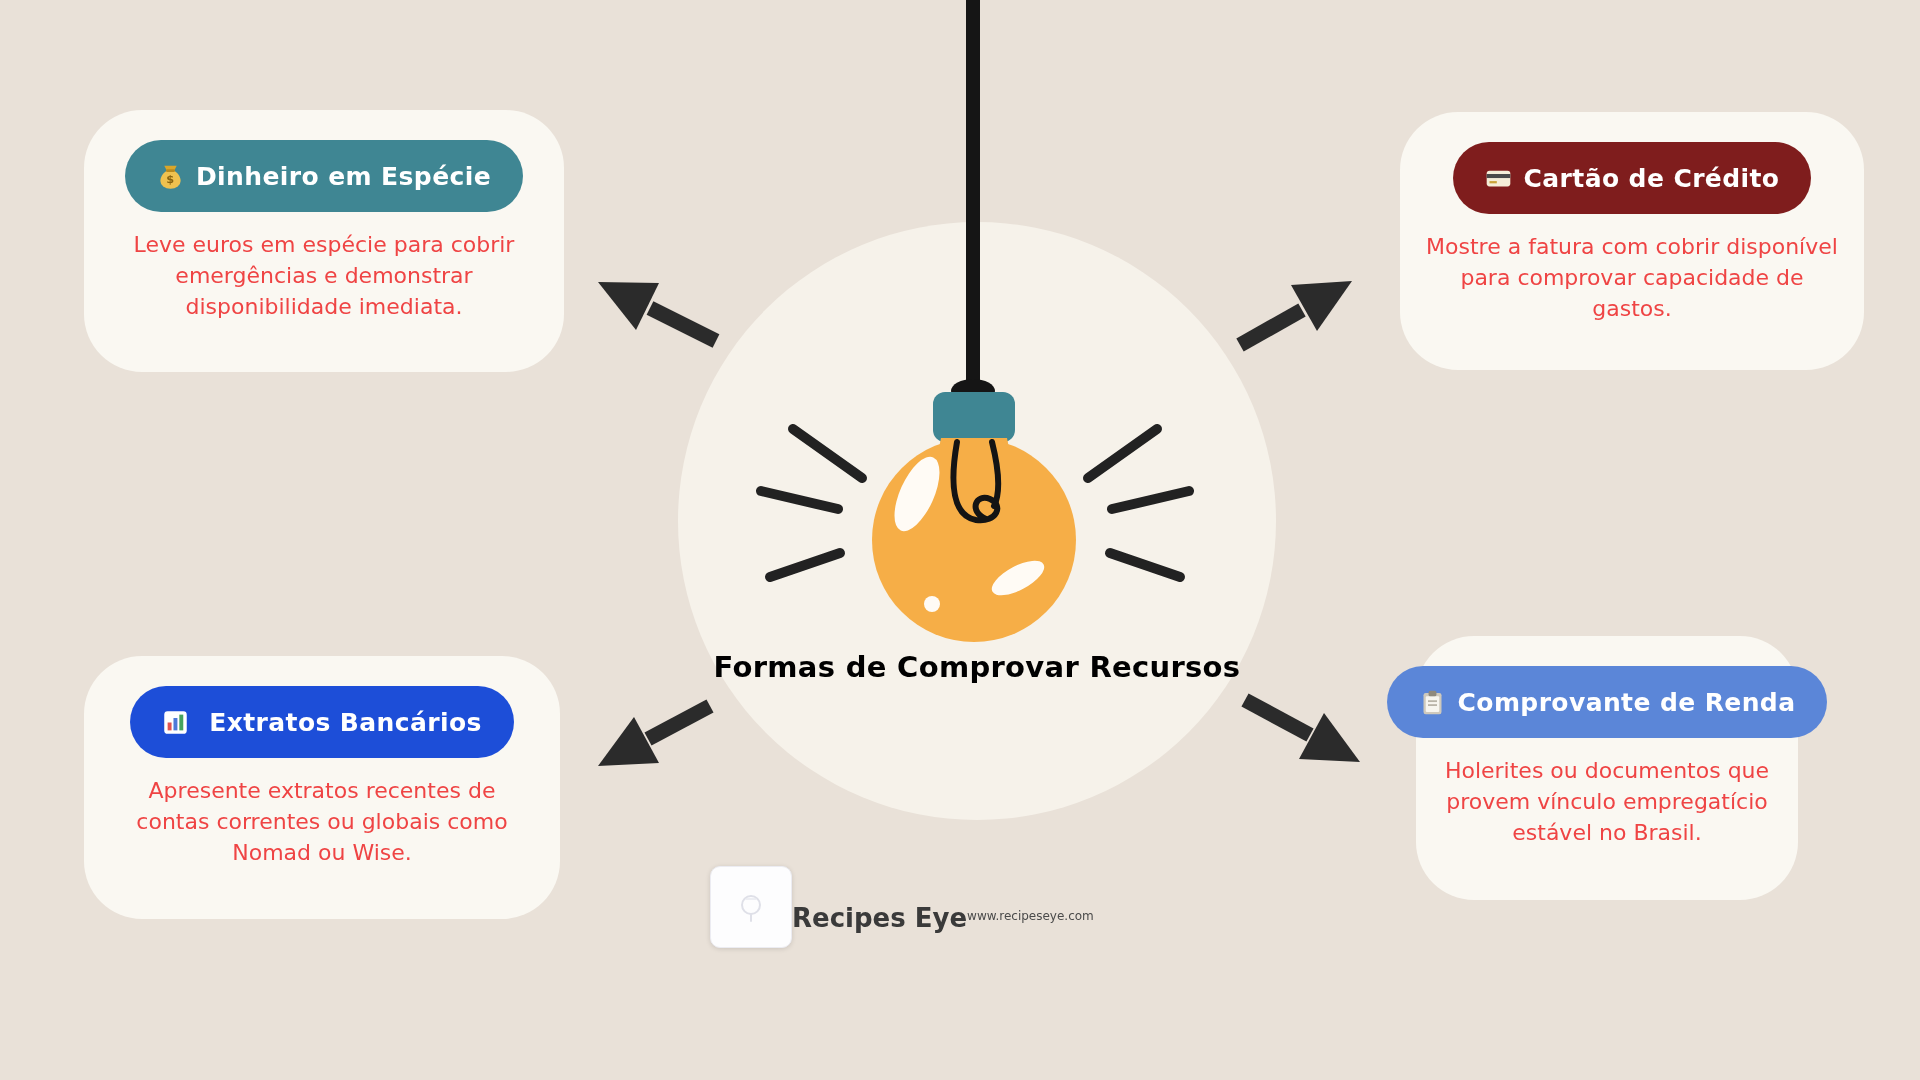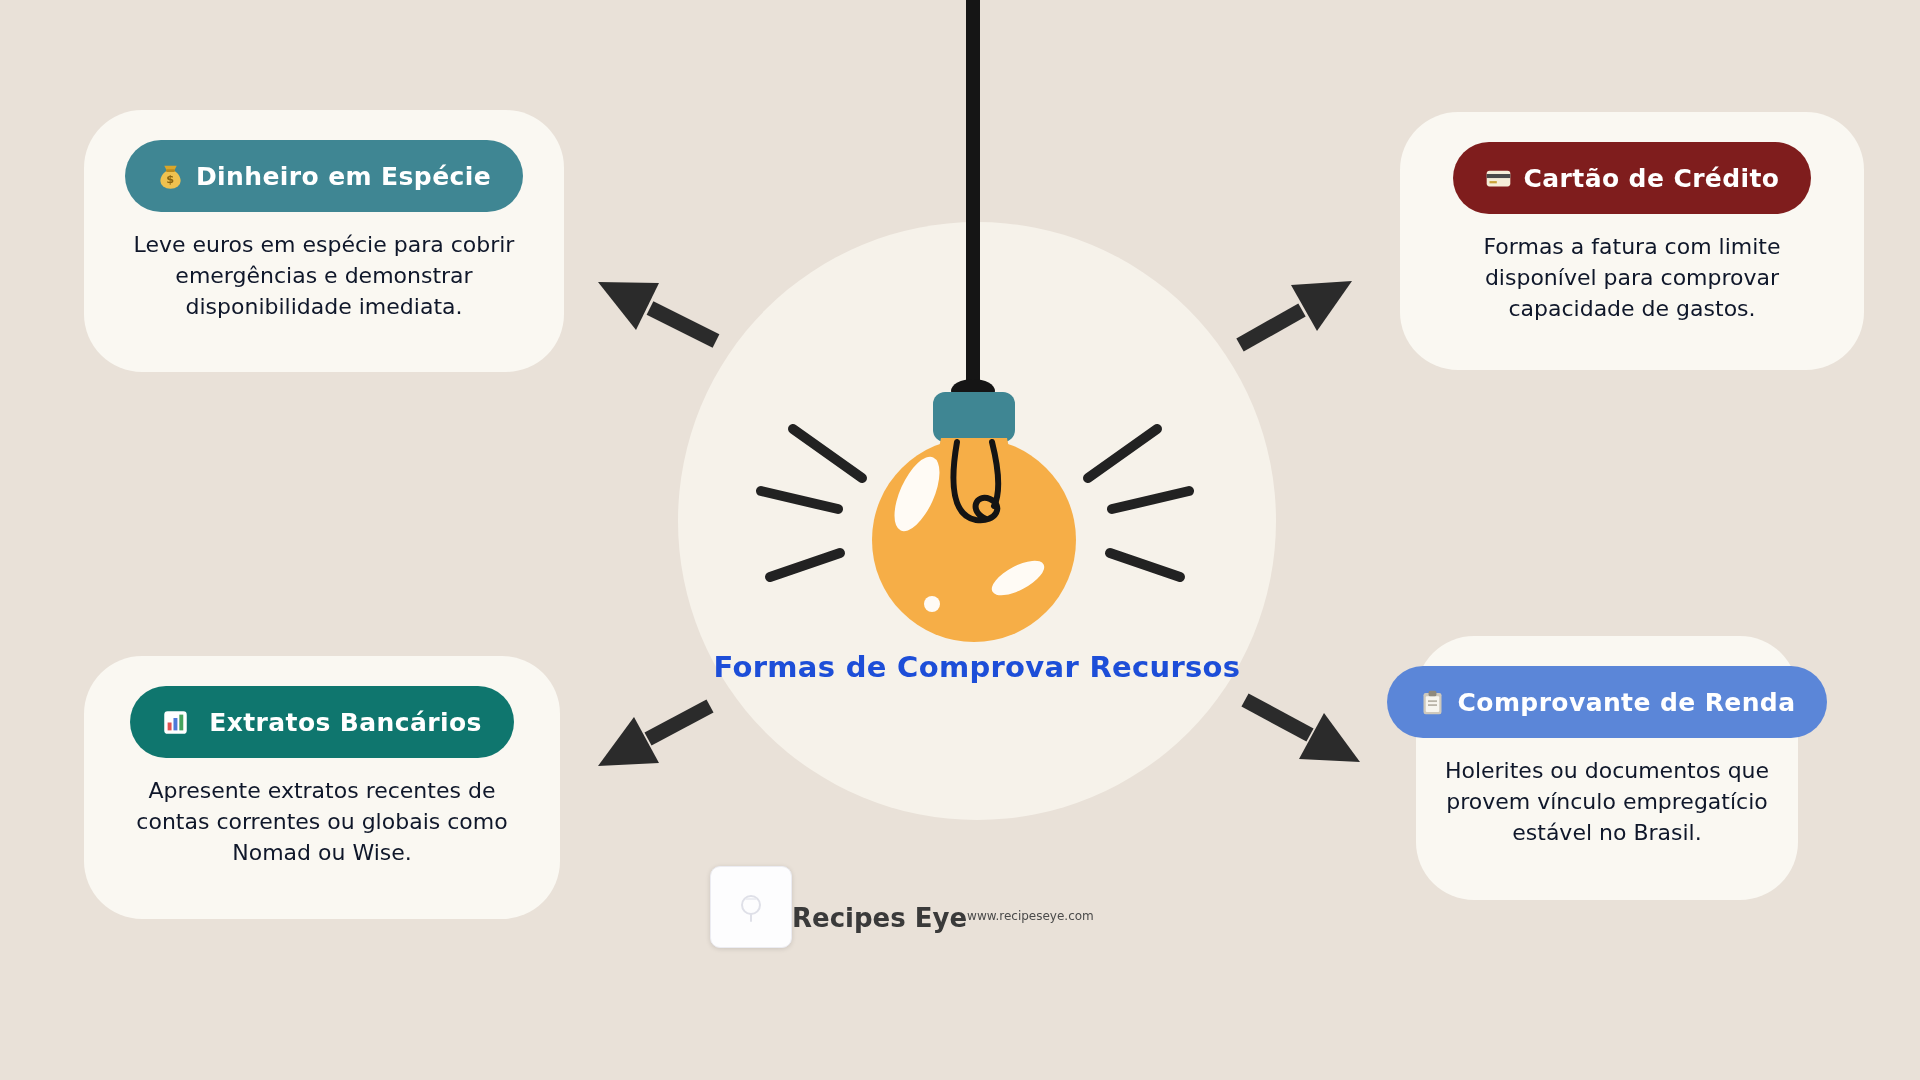--- a/index.html
+++ b/index.html
@@ -12,21 +12,21 @@
   .stage { position:absolute; inset:0; width:1920px; height:1080px; }
 
   .center-circle{
     position:absolute; left:678px; top:222px; width:598px; height:598px;
     border-radius:50%; background:#f6f2ea;
   }
   .art{ position:absolute; left:0; top:0; width:1920px; height:1080px; pointer-events:none; }
 
   .center-title{
     position:absolute; left:678px; top:650px; width:598px;
-    text-align:center; color:#1d4ed8; font-weight:bold;
+    text-align:center; color:#000000; font-weight:bold;
     font-size:29px; letter-spacing:.3px;
   }
   .center-title .tline{ margin-bottom:17px; }
 
   .card{
     position:absolute; background:#faf8f2; border-radius:58px;
     display:flex; flex-direction:column; align-items:center;
     padding-top:30px;
   }
   .card-tl{ left:84px;  top:110px; width:480px; height:262px; }
@@ -39,21 +39,21 @@
     display:inline-flex; align-items:center; justify-content:center;
     gap:12px; padding:0 32px;
     color:#ffffff; font-weight:bold; font-size:25px; letter-spacing:.4px;
     white-space:nowrap;
   }
   .pill-icon{ width:27px; height:27px; display:inline-block; }
   .pill-icon svg{ display:block; width:100%; height:100%; }
 
   .desc{
     margin-top:18px; max-width:412px;
-    font-size:22px; line-height:1.4; color:#0f172a; text-align:center;
+    font-size:22px; line-height:1.4; color:#ef4444; text-align:center;
   }
 
   .footer{
     position:absolute; left:710px; top:866px; width:500px;
     display:flex; flex-direction:row; align-items:center;
   }
   .logo-box{
     width:82px; height:82px; background:#fdfdfe; border-radius:10px;
     box-shadow:0 1px 5px rgba(0,0,0,.13); border:1px solid #ececf2;
     display:flex; align-items:center; justify-content:center;
@@ -136,25 +136,25 @@
     <div class="pill" style="background-color: #7f1d1d;">
       <span class="pill-icon">
         <svg viewBox="0 0 24 24">
           <rect x="1.5" y="5" width="21" height="14" rx="2.5" fill="#f5edd8"></rect>
           <rect x="1.5" y="8" width="21" height="3.6" fill="#4a4a4a"></rect>
           <rect x="4" y="14.3" width="6.5" height="2" fill="#c9a33a"></rect>
         </svg>
       </span>
       <span>Cartão de Crédito</span>
     </div>
-    <p class="desc">Formas a fatura com limite disponível para comprovar capacidade de gastos.</p>
+    <p class="desc">Mostre a fatura com cobrir disponível para comprovar capacidade de gastos.</p>
   </div>
 
   <div class="card card-bl">
-    <div class="pill" style="background-color: #0f766e; gap: 20px;">
+    <div class="pill" style="background-color: #1d4ed8; gap: 20px;">
       <span class="pill-icon">
         <svg viewBox="0 0 24 24">
           <rect x="2" y="2" width="20" height="20" rx="3" fill="#ffffff"></rect>
           <rect x="5" y="12" width="3.5" height="7" fill="#e05252"></rect>
           <rect x="10.2" y="8" width="3.5" height="11" fill="#4d79d8"></rect>
           <rect x="15.4" y="5" width="3.5" height="14" fill="#46a35e"></rect>
         </svg>
       </span>
       <span>Extratos Bancários</span>
     </div>

